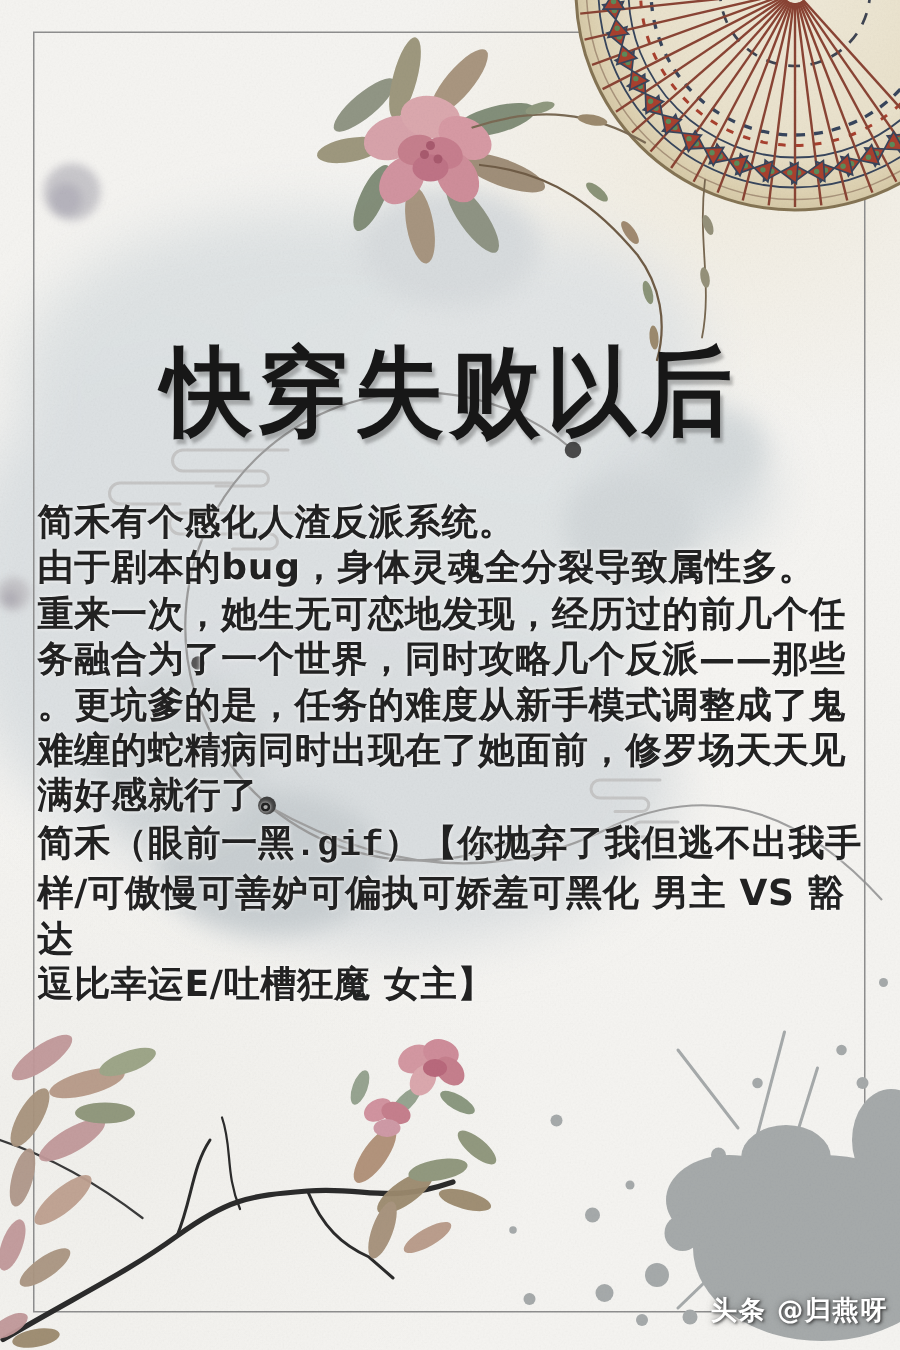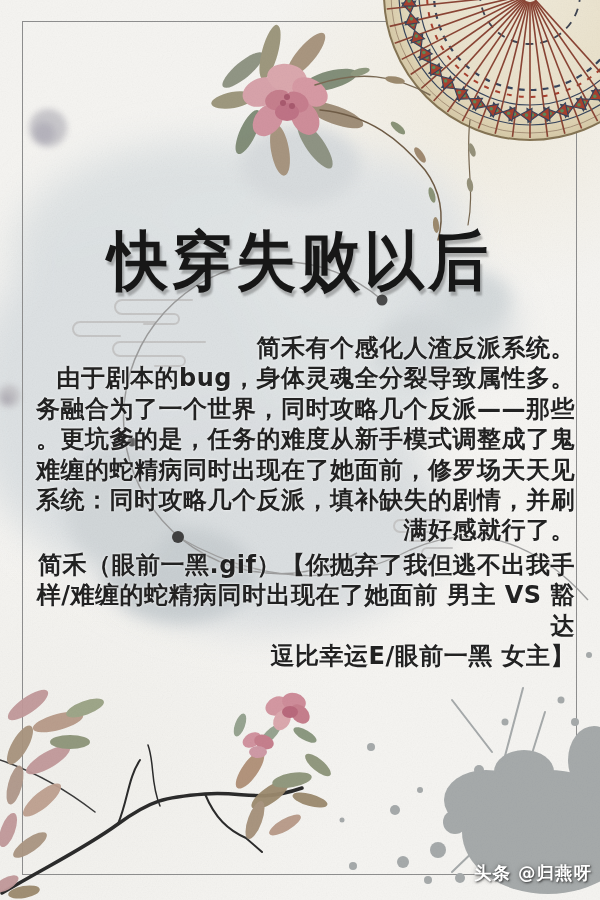--- a/index.html
+++ b/index.html
@@ -18,23 +18,23 @@
   .frame{position:absolute;left:22px;top:21px;right:23px;bottom:25px;
          border:1px solid var(--frame-line,#8e8e8e);z-index:2;}
   #art{z-index:3}
   .title{position:absolute;top:222px;left:0;width:100%;text-align:center;z-index:5;
          font-family:"DejaVu Serif","Liberation Serif",serif;
          font-size:60px;font-weight:900;letter-spacing:4px;color:var(--title-ink,#171717);
          transform:scaleY(1.07);
          text-shadow:2px 3px 2px rgba(25,25,25,.28);}
   .bodytext{position:absolute;top:333px;left:25px;right:25px;z-index:5;
          font-size:24px;font-weight:700;line-height:30.4px;color:var(--body-ink,#222);
-         text-align:right;letter-spacing:.5px;
+         text-align:left;letter-spacing:.5px;
          text-shadow:0 0 3px rgba(255,255,255,.9),0 0 1px rgba(255,255,255,.6);}
-  .bodytext .gap{margin-top:4px;}
+  .bodytext .gap{margin-top:4px;font-family:Liberation Mono, monospace;}
   .watermark{position:absolute;right:8px;top:861px;z-index:8;
          font-size:17.5px;font-weight:700;letter-spacing:1px;color:var(--watermark-white,#fff);
          text-shadow:1px 1px 2px rgba(45,45,45,.85),0 0 4px rgba(60,60,60,.5);}
   .noise{position:absolute;inset:0;z-index:7;pointer-events:none;mix-blend-mode:multiply;opacity:.08;}
 </style>
 </head>
 <body>
 
 <div class="stage">
 
@@ -316,28 +316,28 @@
         <line x1="480" y1="845" x2="452" y2="872"></line>
       </g>
     </g>
   </svg>
 
   <div class="title">快穿失败以后</div>
 
   <div class="bodytext">
     <div>简禾有个感化人渣反派系统。</div>
     <div>由于剧本的bug，身体灵魂全分裂导致属性多。</div>
+    <div>重来一次，她生无可恋地发现，经历过的前几个任</div>
     <div>务融合为了一个世界，同时攻略几个反派——那些</div>
     <div>。更坑爹的是，任务的难度从新手模式调整成了鬼</div>
     <div>难缠的蛇精病同时出现在了她面前，修罗场天天见</div>
-    <div>系统：同时攻略几个反派，填补缺失的剧情，并刷</div>
     <div>满好感就行了。</div>
     <div class="gap">简禾（眼前一黑.gif）【你抛弃了我但逃不出我手</div>
-    <div>样/难缠的蛇精病同时出现在了她面前 男主 VS 豁达</div>
-    <div>逗比幸运E/眼前一黑 女主】</div>
+    <div>样/可傲慢可善妒可偏执可娇羞可黑化 男主 VS 豁达</div>
+    <div>逗比幸运E/吐槽狂魔 女主】</div>
   </div>
 
   <div class="watermark">头条 @归燕呀</div>
 
   <svg class="noise" width="600" height="900" viewBox="0 0 600 900">
     <filter id="grain">
         <feTurbulence type="fractalNoise" baseFrequency="0.8" numOctaves="2" stitchTiles="stitch"></feTurbulence>
       <feColorMatrix type="saturate" values="0"></feColorMatrix>
       </filter>
     <rect width="600" height="900" filter="url(#grain)"></rect>

